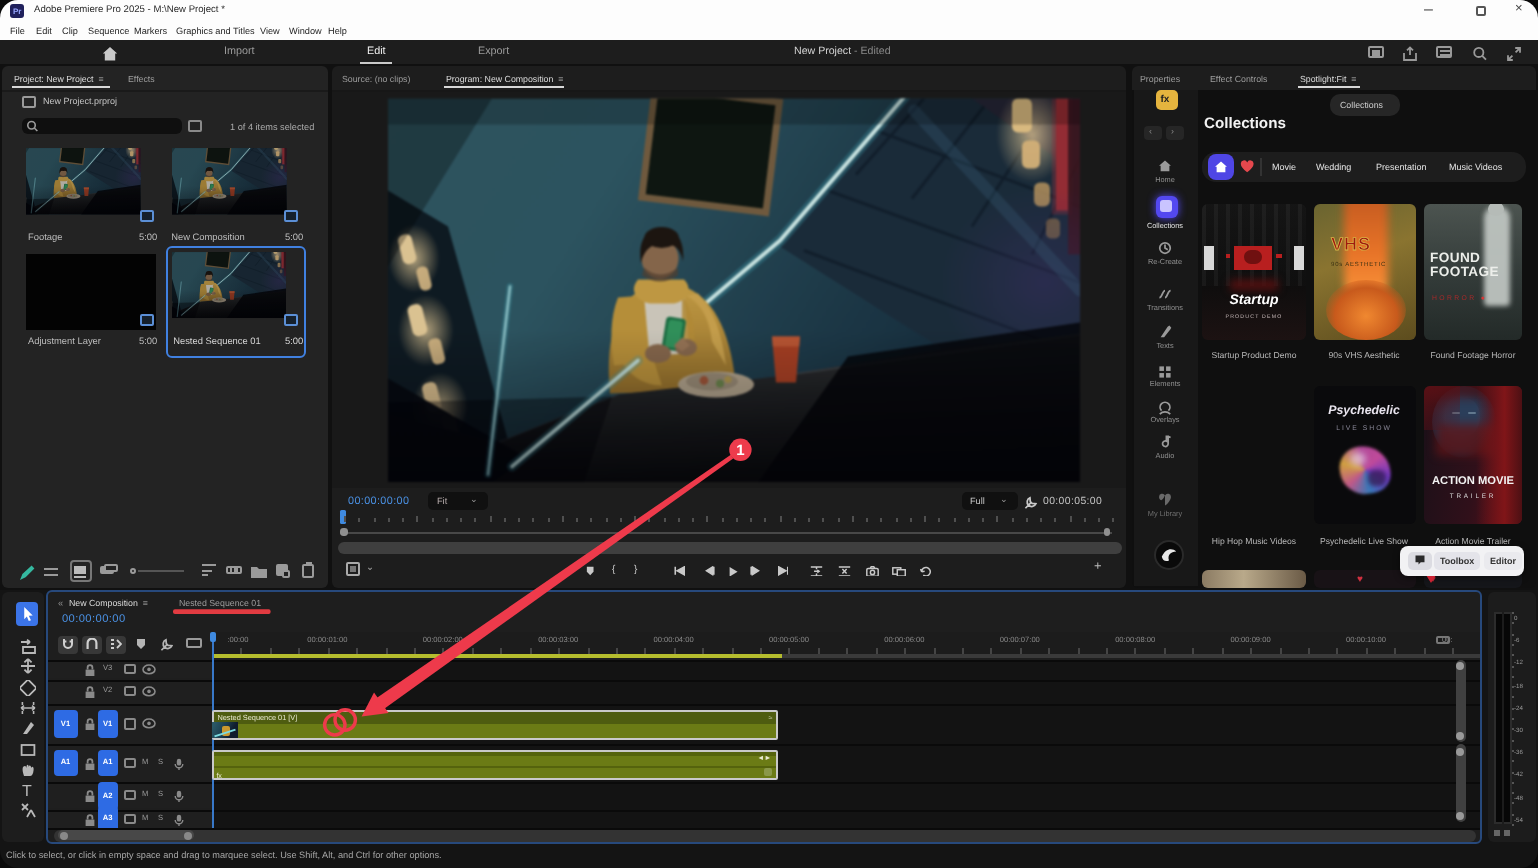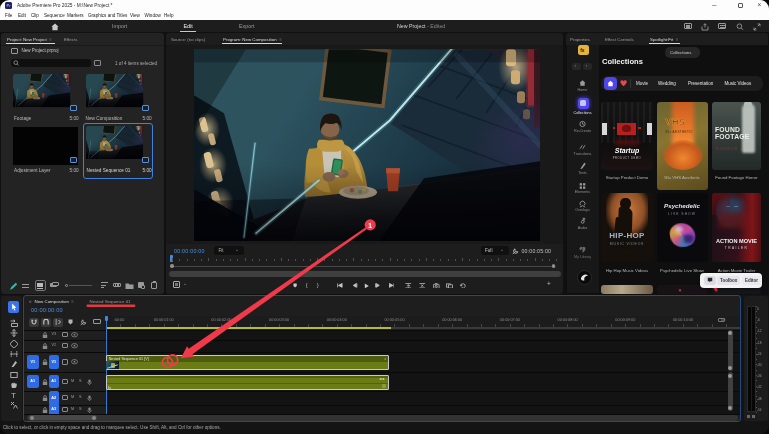--- a/index.html
+++ b/index.html
@@ -351,45 +351,36 @@
 <div class="abs" style="left:21px;top:23px;width:9px;height:7px;background:#701010;border-radius:3.5px;"></div>
 <div class="abs" style="left:11.5px;top:24.5px;width:2.6px;height:2.6px;background:#b81f1f;"></div>
 <div class="abs" style="left:37px;top:24.5px;width:2.6px;height:2.6px;background:#b81f1f;"></div>
 <div class="abs" style="left:1px;top:21px;width:5px;height:12px;background:#d8d8d8;"></div>
 <div class="abs" style="left:46px;top:21px;width:5px;height:12px;background:#d8d8d8;"></div>
 <div class="abs" style="left:14px;top:38px;width:24px;height:5px;background:#551010;filter:blur(2px);"></div>
 <div class="tiny" style="left:0;top:45px;width:100%;text-align:center;font-size:7px;font-weight:bold;font-style:italic;color:#fff;">Startup</div>
 <div class="tiny" style="left:0;top:54.5px;width:100%;text-align:center;font-size:2.6px;letter-spacing:0.6px;color:#c9bcbc;">PRODUCT DEMO</div>
       </div>
       <div class="tiny" style="left:32px;top:142.5px;width:58px;text-align:center;font-size:4.3px;color:#b8b8b8;">Startup Product Demo</div>
-      <div class="abs" style="left:90.5px;top:69.5px;width:51px;height:88px;border-radius:3px;overflow:hidden;">
+      <div class="abs" style="left:90.5px;top:69.5px;width:51px;height:68px;border-radius:3px;overflow:hidden;">
         <div class="abs" style="width:100%;height:100%;background:linear-gradient(160deg,#6a6430,#8a7430 40%,#5c4c1e);"></div>
 <div class="abs" style="left:15px;top:-4px;width:22px;height:48px;background:linear-gradient(#c45a20,#e87428 60%,#f89038);border-radius:4px;filter:blur(2.2px);"></div>
 <div class="abs" style="left:6px;top:38px;width:40px;height:30px;background:radial-gradient(ellipse at 50% 60%,#f08830,#c85a1c 55%,rgba(150,70,20,0) 80%);border-radius:50%;"></div>
 <div class="tiny" style="left:9px;top:15px;font-size:9px;font-weight:bold;color:#a01a10;-webkit-text-stroke:0.4px #d8b848;letter-spacing:0.5px;">VHS</div>
 <div class="tiny" style="left:9px;top:27.5px;font-size:3px;letter-spacing:0.4px;color:#3a3012;">90s AESTHETIC</div>
       </div>
       <div class="tiny" style="left:88px;top:142.5px;width:56px;text-align:center;font-size:4.3px;color:#b8b8b8;">90s VHS Aesthetic</div>
       <div class="abs" style="left:146px;top:69.5px;width:49px;height:68px;border-radius:3px;overflow:hidden;">
         <div class="abs" style="width:100%;height:100%;background:linear-gradient(#4c5450,#343c3a 50%,#232a28);"></div>
 <div class="abs" style="left:30px;top:1px;width:13px;height:50px;background:#c2c8c4;border-radius:6px 6px 2px 2px;filter:blur(1.2px);opacity:0.92;"></div>
 <div class="abs" style="left:32px;top:-1px;width:8px;height:7px;background:#b5bbb7;border-radius:50%;"></div>
 <div class="tiny" style="left:3px;top:24px;font-size:6.8px;font-weight:bold;color:#eceeea;line-height:1.1;letter-spacing:0.2px;">FOUND<br>FOOTAGE</div>
 <div class="tiny" style="left:4px;top:45px;font-size:3.4px;letter-spacing:1.2px;color:#a82a2a;">HORROR <span style="color:#d83838">●</span></div>
       </div>
       <div class="tiny" style="left:144px;top:142.5px;width:53px;text-align:center;font-size:4.3px;color:#b8b8b8;">Found Footage Horror</div>
-      <div class="abs" style="left:35px;top:160.5px;width:52px;height:69px;border-radius:3px;overflow:hidden;">
-        <div class="abs" style="width:100%;height:100%;background:#16100c;"></div>
-<div class="abs" style="left:5px;top:-2px;width:42px;height:46px;background:radial-gradient(ellipse at 52% 42%,#cb7c3e,#8f4f26 52%,rgba(50,25,8,0) 76%);"></div>
-<div class="abs" style="left:19px;top:5px;width:10.5px;height:11px;background:#140d08;border-radius:46%;"></div>
-<div class="abs" style="left:16.5px;top:14px;width:14px;height:41px;background:#150f09;border-radius:3px 7px 0 0;transform:rotate(2deg);"></div>
-<div class="abs" style="left:14px;top:24px;width:4px;height:16px;background:#150f09;border-radius:2px;transform:rotate(6deg);"></div>
-<div class="tiny" style="left:0;top:38px;width:100%;text-align:center;font-size:8px;font-weight:bold;color:#9fb6c9;letter-spacing:0.3px;">HIP-HOP</div>
-<div class="tiny" style="left:0;top:48.5px;width:100%;text-align:center;font-size:3.4px;letter-spacing:0.8px;color:#7a8a99;">MUSIC VIDEOS</div>
-      </div>
       <div class="tiny" style="left:32px;top:235.5px;width:58px;text-align:center;font-size:4.3px;color:#b8b8b8;">Hip Hop Music Videos</div>
       <div class="abs" style="left:90.5px;top:160.5px;width:51px;height:69px;border-radius:3px;overflow:hidden;">
         <div class="abs" style="width:100%;height:100%;background:#0a0a0c;"></div>
 <div class="tiny" style="left:0;top:9px;width:100%;text-align:center;font-size:6.2px;font-weight:bold;color:#e8e4ee;font-style:italic;">Psychedelic</div>
 <div class="tiny" style="left:0;top:18.5px;width:100%;text-align:center;font-size:3.4px;letter-spacing:1px;color:#8a8898;">LIVE SHOW</div>
 <div class="abs" style="left:13px;top:30px;width:25px;height:24px;background:conic-gradient(from 55deg,#c04a9a,#7038c0,#3878b8,#c05888,#d0a040,#b04898,#c04a9a);border-radius:44% 58% 40% 52%;transform:rotate(-8deg);filter:blur(0.7px);"></div>
 <div class="abs" style="left:18px;top:33px;width:8px;height:7px;background:#f0e0f0;opacity:0.6;border-radius:50%;filter:blur(1.5px);"></div>
 <div class="abs" style="left:27px;top:42px;width:9px;height:8px;background:#30184a;opacity:0.7;border-radius:40%;filter:blur(1px);"></div>
 </div>
       <div class="tiny" style="left:88px;top:235.5px;width:56px;text-align:center;font-size:4.3px;color:#b8b8b8;">Psychedelic Live Show</div>

